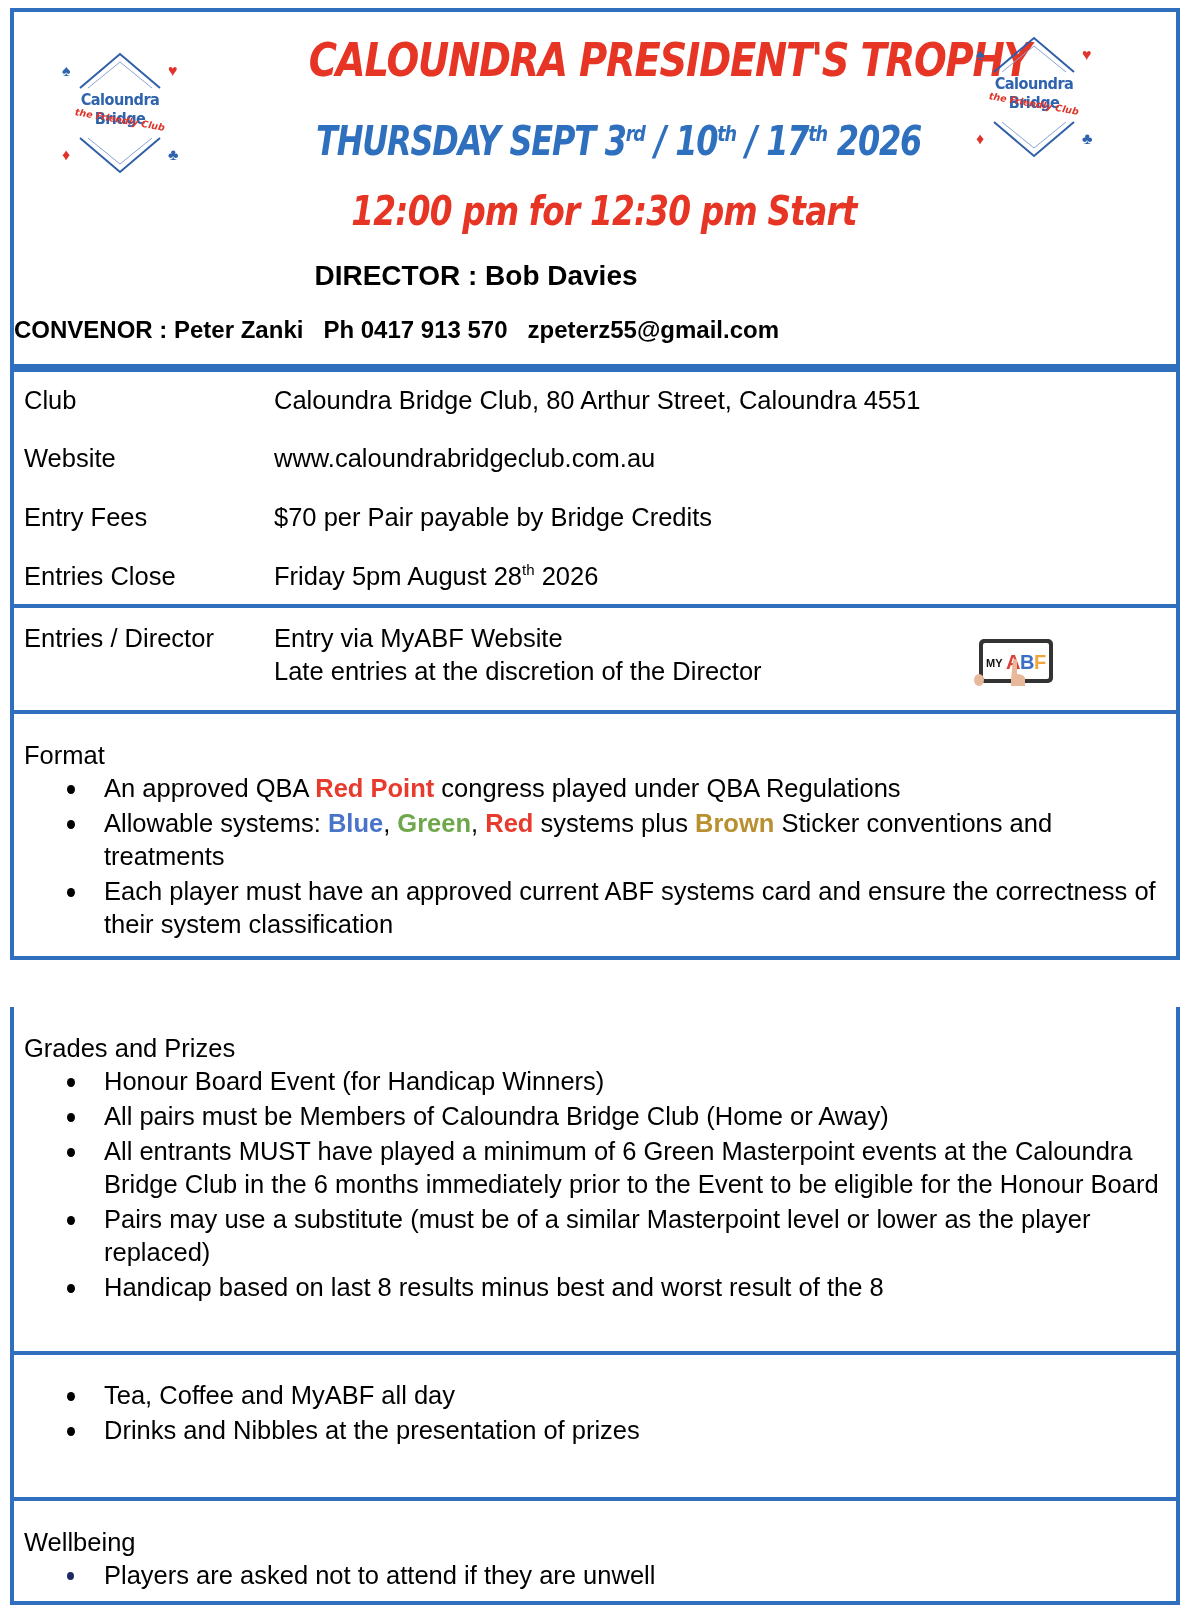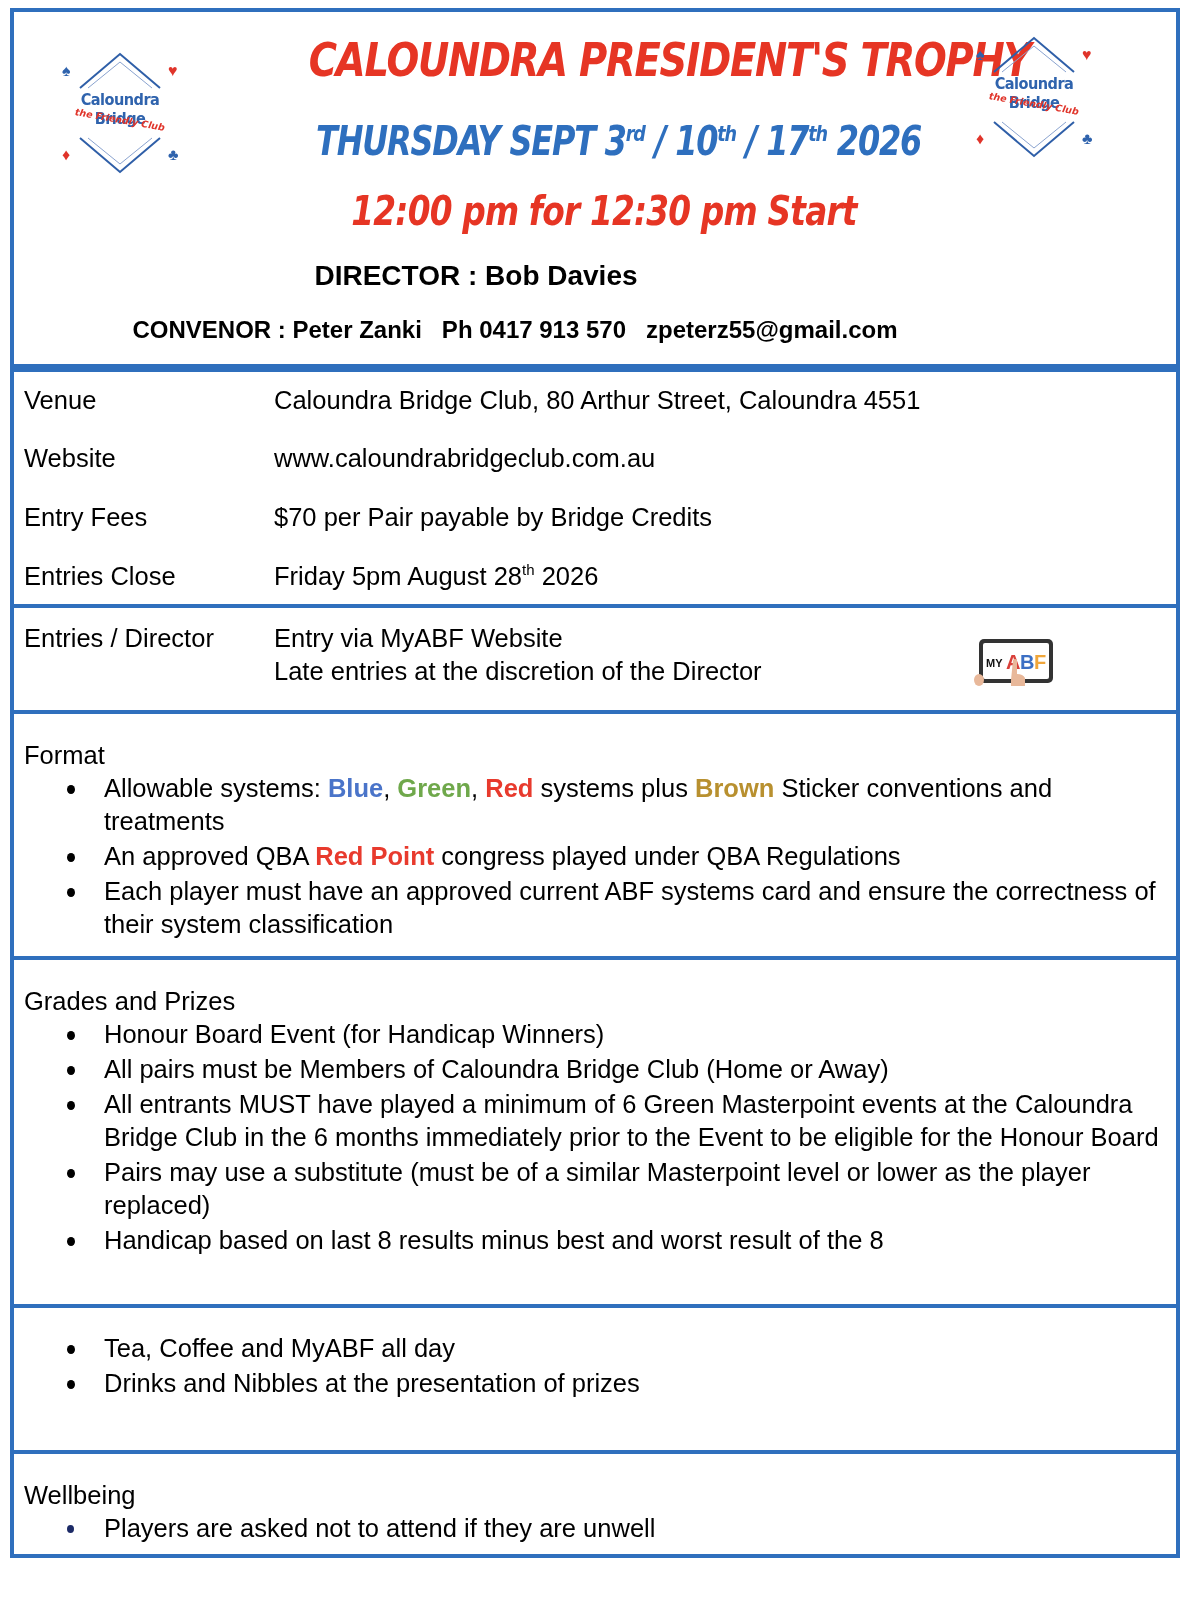--- a/index.html
+++ b/index.html
@@ -17,40 +17,40 @@
   .logo svg { width: 140px; height: 130px; display: block; }
   .logo-text { position: absolute; left: 0; width: 140px; text-align: center; font-family: "DejaVu Sans", sans-serif; font-weight: bold; font-size: 16.5px; color: #2f63ad; top: 42px; letter-spacing: -0.6px; transform: scaleX(0.88); }
   .logo-sub { position: absolute; left: 20px; width: 100px; text-align: center; font-family: "DejaVu Sans", sans-serif; font-style: italic; font-size: 9.5px; color: #e0342a; top: 66px; transform: rotate(10deg); font-weight: bold; }
 
   .title-main { position: absolute; left: 230px; top: 20px; width: 720px; text-align: center; font-family: "DejaVu Sans", sans-serif; font-weight: bold; font-style: italic; font-size: 47px; color: #e63524; letter-spacing: -1.5px; transform: scaleX(0.82); transform-origin: center; white-space: nowrap; }
   .title-date { position: absolute; left: 230px; top: 106px; width: 720px; text-align: center; font-family: "DejaVu Sans", sans-serif; font-weight: bold; font-style: italic; font-size: 40px; color: #2e6fbe; letter-spacing: -1.5px; transform: scaleX(0.8); white-space: nowrap; }
   .title-date sup { font-size: 22px; vertical-align: 14px; }
   .title-time { position: absolute; left: 230px; top: 176px; width: 720px; text-align: center; font-family: "DejaVu Sans", sans-serif; font-weight: bold; font-style: italic; font-size: 40px; color: #e63524; letter-spacing: -1px; transform: scaleX(0.82); white-space: nowrap; }
 
   .director { position: absolute; left: 0; top: 248px; width: 924px; text-align: center; font-weight: bold; font-size: 28px; }
-  .convenor { position: absolute; left: 0; top: 304px; width: 1002px; text-align: center; font-weight: bold; font-size: 24px; white-space: pre; }
+  .convenor { position: absolute; left: 0; top: 304px; width: 1002px; text-align: left; font-weight: bold; font-size: 24px; white-space: pre; }
 
   
   .info { height: 240px; }
   .info-row { position: absolute; left: 10px; font-size: 25.5px; white-space: nowrap; }
   .info-row .lbl { display: inline-block; width: 250px; }
   .info-row sup { font-size: 15px; vertical-align: 10px; }
 
   .entries { height: 106px; }
   .myabf { position: absolute; left: 957px; top: 28px; width: 86px; height: 50px; }
 
   .section { padding: 24px 10px 0 10px; }
   .sec-title { font-size: 25.5px; line-height: 34px; }
   ul.bullets { margin: 0; padding: 0 0 0 80px; list-style: none; }
   ul.bullets li { position: relative; font-size: 25.5px; line-height: 33px; margin-bottom: 2px; }
   ul.bullets li::before { content: ""; position: absolute; left: -37px; top: 13px; width: 8px; height: 9px; border-radius: 50%; background: #000; }
   ul.bullets.navy li::before { background: #1c2a66; width: 7px; height: 8px; }
 
   .format { height: 246px; }
-  .grades { height: 348px; }
+  .grades { height: 348px; margin-top: 47px; }
   .catering { height: 146px; }
   .wellbeing { height: 104px; }
 
   .c-blue { color: #4a74c9; font-weight: bold; }
   .c-green { color: #6fa84b; font-weight: bold; }
   .c-red { color: #e83a2d; font-weight: bold; }
   .c-brown { color: #b8902f; font-weight: bold; }
 </style>
 </head>
 <body>
@@ -91,21 +91,21 @@
       <div class="logo-text">Caloundra Bridge</div>
       <div class="logo-sub">the Friendly Club</div>
     </div>
 
     <div class="director">DIRECTOR : Bob Davies</div>
     <div class="convenor">CONVENOR : Peter Zanki   Ph 0417 913 570   zpeterz55@gmail.com</div>
   </div>
 
   <div class="box first info">
     <div class="info-row" style="top:14px">
-      <span class="lbl">Venue</span><span>Caloundra Bridge Club, 80 Arthur Street, Caloundra 4551</span>
+      <span class="lbl">Club</span><span>Caloundra Bridge Club, 80 Arthur Street, Caloundra 4551</span>
     </div>
     <div class="info-row" style="top:72px">
       <span class="lbl">Website</span><span>www.caloundrabridgeclub.com.au</span>
     </div>
     <div class="info-row" style="top:131px">
       <span class="lbl">Entry Fees</span><span>$70 per Pair payable by Bridge Credits</span>
     </div>
     <div class="info-row" style="top:189px">
       <span class="lbl">Entries Close</span><span><span>Friday 5pm August 28</span><sup>th</sup><span> 2026</span></span>
     </div>
@@ -126,22 +126,22 @@
         <text x="63" y="33" font-size="20" font-weight="bold" fill="#f0a63a" font-family="Liberation Sans, sans-serif">F</text>
         <ellipse cx="8" cy="44" rx="5" ry="6" fill="#e8b89a"></ellipse>
         <path d="M40,44 L42,24 Q44,22 46,24 L46,38 Q52,38 54,42 L54,50 L40,50 Z" fill="#e8b89a"></path>
       </svg>
     </div>
   </div>
 
   <div class="box section format">
     <div class="sec-title">Format</div>
     <ul class="bullets" id="format-list">
+        <li><span>An approved QBA </span><span class="c-red">Red Point</span><span> congress played under QBA Regulations</span></li>
         <li><span>Allowable systems: </span><span class="c-blue">Blue</span><span>, </span><span class="c-green">Green</span><span>, </span><span class="c-red">Red</span><span> systems plus </span><span class="c-brown">Brown</span><span> Sticker conventions and treatments</span></li>
-        <li><span>An approved QBA </span><span class="c-red">Red Point</span><span> congress played under QBA Regulations</span></li>
         <li><span>Each player must have an approved current ABF systems card and ensure the correctness of their system classification</span></li>
       </ul>
   </div>
 
   <div class="box section grades">
     <div class="sec-title">Grades and Prizes</div>
     <ul class="bullets">
       <li>Honour Board Event (for Handicap Winners)</li>
       <li>All pairs must be Members of Caloundra Bridge Club (Home or Away)</li>
       <li>All entrants MUST have played a minimum of 6 Green Masterpoint events at the Caloundra Bridge Club in the 6 months immediately prior to the Event to be eligible for the Honour Board</li>

